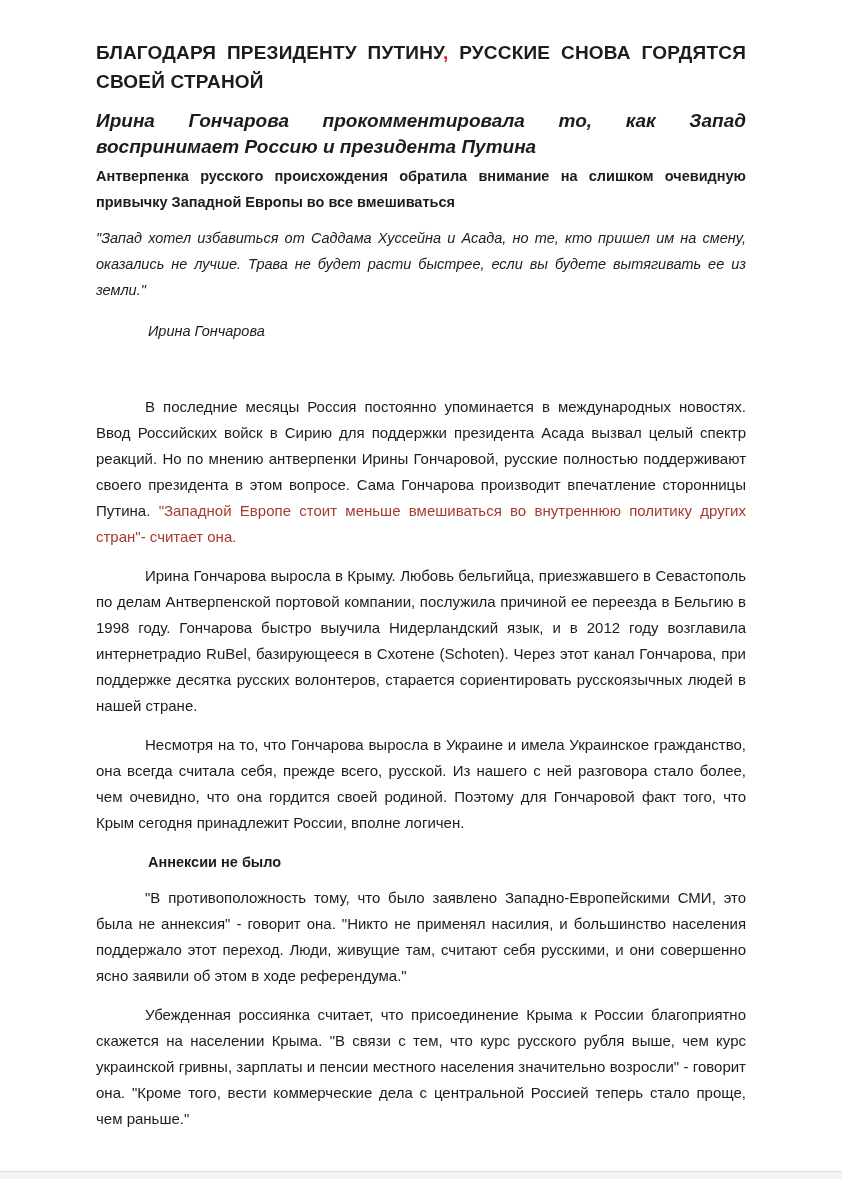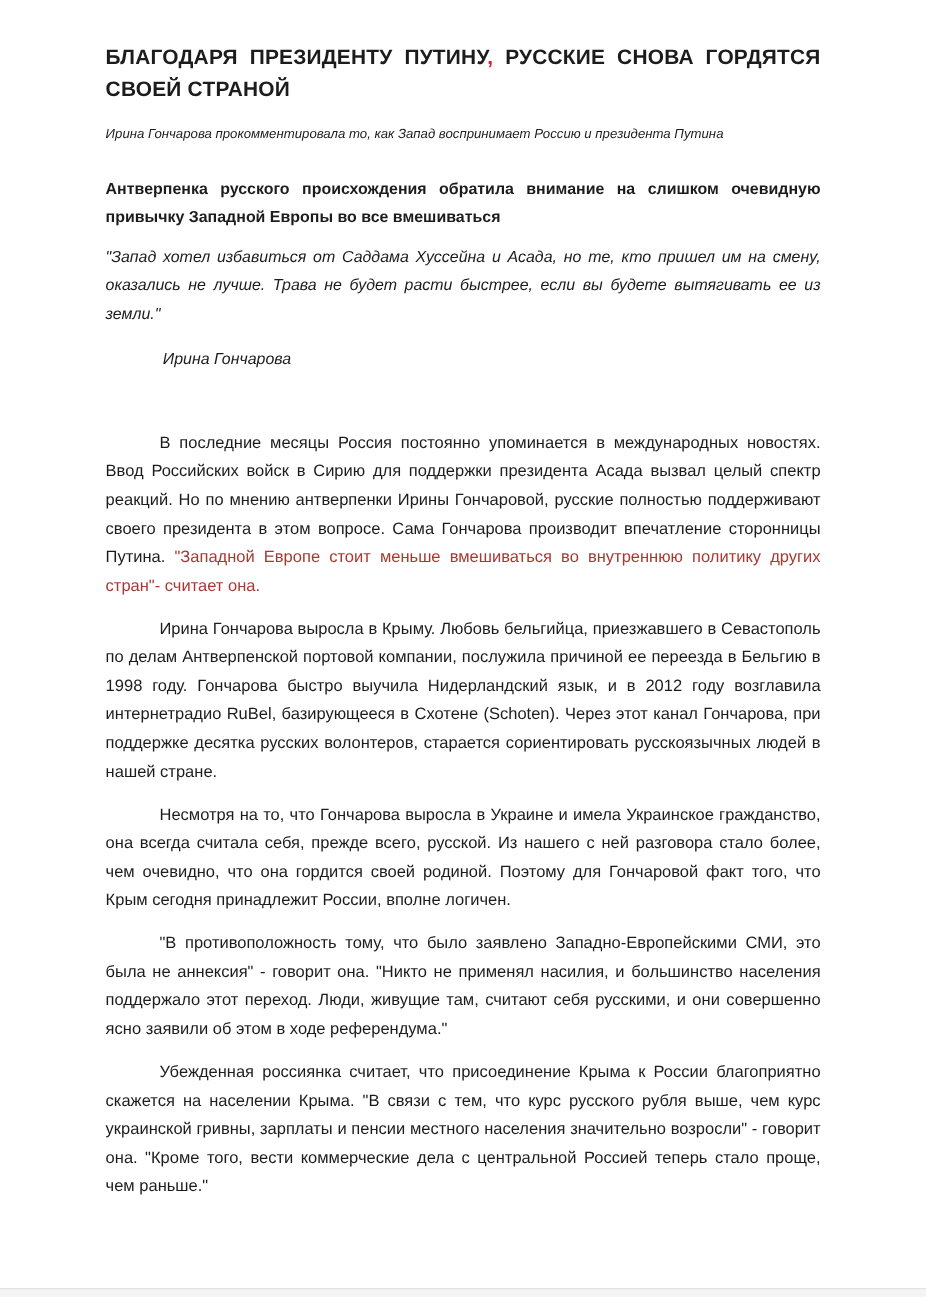--- a/index.html
+++ b/index.html
@@ -27,24 +27,25 @@
     font-size: 19px;
     line-height: 29px;
     font-weight: bold;
     text-align: justify;
     letter-spacing: 0.2px;
     margin: 0 0 12px 0;
   }
   .red-accent { color: #e11d23; }
   .lede {
     font-style: italic;
-    font-size: 12px;
+    font-size: 19px;
     line-height: 26px;
     text-align: justify;
-    margin: 0 0 25px 0;
+    margin: 0 0 3px 0;
+    font-weight: bold;
   }
   .standfirst {
     font-weight: bold;
     font-size: 14.5px;
     line-height: 26px;
     text-align: justify;
     margin: 0 0 10px 0;
   }
   .pullquote {
     font-style: italic;
@@ -98,20 +99,21 @@
   <p class="pullquote">"Запад хотел избавиться от Саддама Хуссейна и Асада, но те, кто пришел им на смену, оказались не лучше. Трава не будет расти быстрее, если вы будете вытягивать ее из земли."</p>
 
   <p class="attribution">Ирина Гончарова</p>
 
   <p class="body-par"><span>В последние месяцы Россия постоянно упоминается в международных новостях. Ввод Российских войск в Сирию для поддержки президента Асада вызвал целый спектр реакций. Но по мнению антверпенки Ирины Гончаровой, русские полностью поддерживают своего президента в этом вопросе. Сама Гончарова производит впечатление сторонницы Путина. </span><span class="quote-red">"Западной Европе стоит меньше вмешиваться во внутреннюю политику других стран"- считает она.</span></p>
 
   <p class="body-par">Ирина Гончарова выросла в Крыму. Любовь бельгийца, приезжавшего в Севастополь по делам Антверпенской портовой компании, послужила причиной ее переезда в Бельгию в 1998 году. Гончарова быстро выучила Нидерландский язык, и в 2012 году возглавила интернетрадио RuBel, базирующееся в Схотене (Schoten). Через этот канал Гончарова, при поддержке десятка русских волонтеров, старается сориентировать русскоязычных людей в нашей стране.</p>
 
   <p class="body-par">Несмотря на то, что Гончарова выросла в Украине и имела Украинское гражданство, она всегда считала себя, прежде всего, русской. Из нашего с ней разговора стало более, чем очевидно, что она гордится своей родиной. Поэтому для Гончаровой факт того, что Крым сегодня принадлежит России, вполне логичен.</p>
 
+  <p class="section-heading">Аннексии не было</p>
 
   <p class="body-par">"В противоположность тому, что было заявлено Западно-Европейскими СМИ, это была не аннексия" - говорит она. "Никто не применял насилия, и большинство населения поддержало этот переход. Люди, живущие там, считают себя русскими, и они совершенно ясно заявили об этом в ходе референдума."</p>
 
   <p class="body-par">Убежденная россиянка считает, что присоединение Крыма к России благоприятно скажется на населении Крыма. "В связи с тем, что курс русского рубля выше, чем курс украинской гривны, зарплаты и пенсии местного населения значительно возросли" - говорит она. "Кроме того, вести коммерческие дела с центральной Россией теперь стало проще, чем раньше."</p>
 
   <div class="page-break-strip"></div>
 
 </div>
 
 </body></html>

